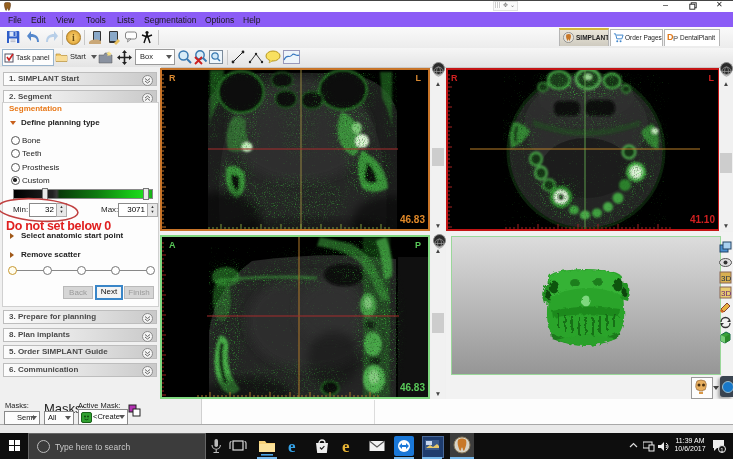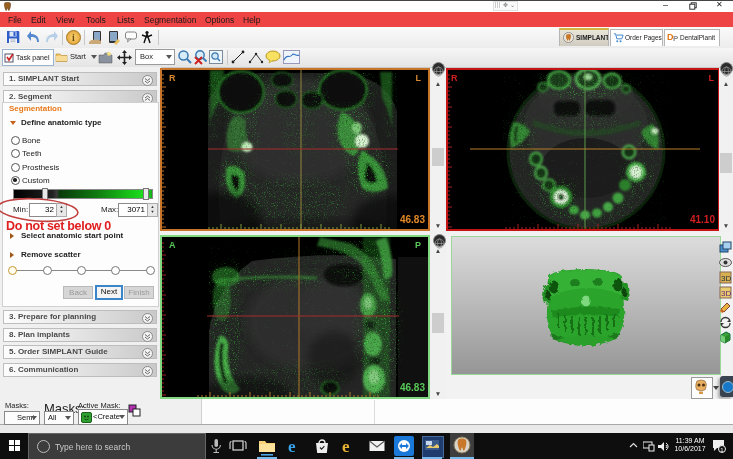--- a/index.html
+++ b/index.html
@@ -2,21 +2,21 @@
 <html><head><meta charset="utf-8">
 <style>
 html,body{margin:0;padding:0;}
 body{width:733px;height:459px;overflow:hidden;font-family:"Liberation Sans",sans-serif;background:#f0f0f0;position:relative;}
 .abs{position:absolute;}
 
 #titlebar{left:0;top:0;width:733px;height:12px;background:#ffffff;}
 #titletext{left:14px;top:2px;font-size:7.5px;letter-spacing:-0.32px;color:#111;white-space:nowrap;}
 .redact{display:inline-block;background:#1a1a1a;height:8px;vertical-align:middle;}
 
-#menubar{left:0;top:12px;width:733px;height:15px;background:#ef4444;font-size:8.5px;color:#1a1a1a;}
+#menubar{left:0;top:12px;width:733px;height:15px;background:#8b5cf6;font-size:8.5px;color:#1a1a1a;}
 #menubar span{position:absolute;top:3px;}
 
 #tb1{left:0;top:27px;width:733px;height:21px;background:linear-gradient(#fafafa,#ececec);border-bottom:1px solid #d9d9d9;}
 #tb2{left:0;top:48px;width:733px;height:19px;background:linear-gradient(#f6f6f6,#e4e4e4);border-bottom:1px solid #c9c9c9;}
 .sep{position:absolute;top:3px;width:1px;height:15px;background:#c8c8c8;}
 
 .tab{position:absolute;top:2px;height:17px;background:#fff;border:1px solid #b5b5b5;border-bottom:none;font-size:7.5px;color:#222;white-space:nowrap;overflow:hidden;}
 
 #lpanel{left:0;top:67px;width:161px;height:357px;background:#f0f0f0;}
 .hdr{position:absolute;left:3px;width:152px;height:12px;background:linear-gradient(90deg,#fdfdfd,#c9c9c9);border:1px solid #bdbdbd;border-radius:0;font-size:8px;font-weight:bold;color:#4a4a4a;line-height:12px;}
@@ -200,21 +200,21 @@
 <div class="abs" id="lpanel"></div>
 <div class="hdr" style="top:72px"><span class="htext">1. SIMPLANT Start</span><span class="chev"><svg width="7" height="7" viewBox="0 0 7 7" style="margin-top:1px">
         <path d="M1 1.5 L3.5 3.5 L6 1.5 M1 4 L3.5 6 L6 4" stroke="#555" stroke-width="0.9" fill="none"></path>
       </svg></span></div>
 <div class="hdr" style="top:90px"><span class="htext">2. Segment</span><span class="chev"><svg width="7" height="7" viewBox="0 0 7 7" style="margin-top:1px">
         <path d="M1 3 L3.5 1 L6 3 M1 5.5 L3.5 3.5 L6 5.5" stroke="#555" stroke-width="0.9" fill="none"></path>
       </svg></span></div>
 <div class="abs" id="whitebox"></div>
 <div class="lbl" style="left:9px;top:104px;color:#e87818;font-weight:bold">Segmentation</div>
 <div class="tri-d" style="left:10px;top:121px"></div>
-<div class="lbl" style="left:21px;top:118px;font-weight:bold;color:#222">Define anatomic type</div>
+<div class="lbl" style="left:21px;top:118px;font-weight:bold;color:#222">Define planning type</div>
 <div class="radio" style="left:11px;top:136px"></div>
 <div class="lbl" style="left:22px;top:136px">Bone</div>
 <div class="radio" style="left:11px;top:149px"></div>
 <div class="lbl" style="left:22px;top:149px">Teeth</div>
 <div class="radio" style="left:11px;top:163px"></div>
 <div class="lbl" style="left:22px;top:163px">Prosthesis</div>
 <div class="radio" style="left:11px;top:176px"></div>
 <div class="abs" style="left:13px;top:178px;width:3.5px;height:3.5px;border-radius:50%;background:#222"></div>
 <div class="lbl" style="left:22px;top:176px">Custom</div>
 

